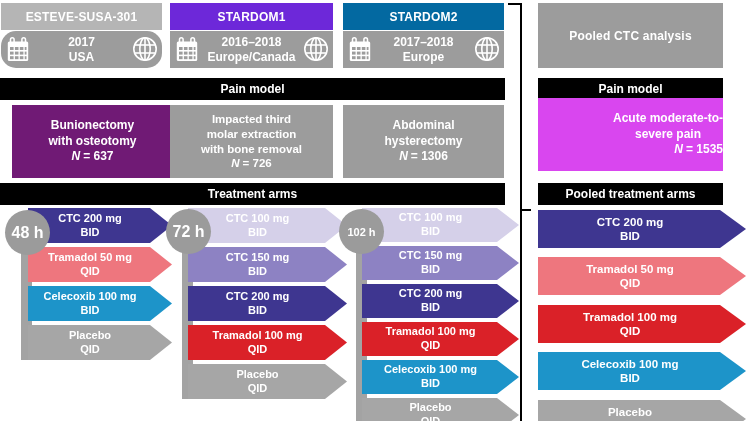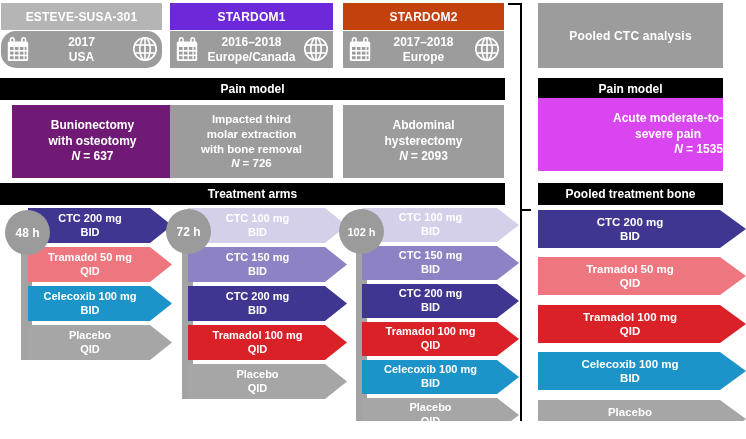--- a/index.html
+++ b/index.html
@@ -19,21 +19,21 @@
   .nline i { font-style:italic; margin-right:3px; }
 
   .arm { position:absolute; z-index:2; color:#fff; font-weight:bold; font-size:11px; line-height:1.25;
          display:flex; align-items:center; justify-content:center; text-align:center;
          padding-right:20px;
          clip-path:polygon(0 0, calc(100% - 22px) 0, 100% 50%, calc(100% - 22px) 100%, 0 100%); }
   .arm.pooled-arm { font-size:11.5px; padding-right:24px;
          clip-path:polygon(0 0, calc(100% - 26px) 0, 100% 50%, calc(100% - 26px) 100%, 0 100%); }
 
   .time-circle { position:absolute; z-index:3; width:45px; height:45px; border-radius:50%;
-                 color:#fff; font-weight:bold; font-size:12px;
+                 color:#fff; font-weight:bold; font-size:16px;
                  display:flex; align-items:center; justify-content:center; }
   .tbar { position:absolute; z-index:1; width:11px; }
 
   .bracket-part { position:absolute; background:#000; }
 
   .cal-icon { position:absolute; left:6px; top:6px; }
   .globe-icon { position:absolute; right:4px; top:5px; }
 </style>
 </head>
 <body>
@@ -105,21 +105,21 @@
       <svg width="26" height="26" viewBox="0 0 26 26" fill="none" stroke="#fff" stroke-width="1.6">
         <circle cx="13" cy="13" r="11.2"></circle>
         <ellipse cx="13" cy="13" rx="5.2" ry="11.2"></ellipse>
         <line x1="13" y1="1.8" x2="13" y2="24.2"></line>
         <line x1="2.8" y1="9" x2="23.2" y2="9"></line>
         <line x1="2.8" y1="17" x2="23.2" y2="17"></line>
       </svg>
     </span>
   </div>
 
-  <div class="box title-box" style="left: 343px; top: 3px; width: 161px; height: 27px; background: #c2410c;">
+  <div class="box title-box" style="left: 343px; top: 3px; width: 161px; height: 27px; background: #0369a1;">
     <span>STARDOM2</span>
   </div>
   <div class="box info-box" style="left: 343px; top: 31px; width: 161px; height: 37px; background: rgb(156, 156, 156);">
     <span class="cal-icon">
       <svg width="22" height="25" viewBox="0 0 22 25">
         <rect x="3.5" y="0.8" width="3.6" height="6" rx="1.8" fill="none" stroke="#fff" stroke-width="1.5"></rect>
         <rect x="14.9" y="0.8" width="3.6" height="6" rx="1.8" fill="none" stroke="#fff" stroke-width="1.5"></rect>
         <rect x="0.8" y="4.5" width="20.4" height="19.5" rx="1.5" fill="#fff"></rect>
         <rect x="3" y="10" width="3.6" height="3" fill="#9c9c9c"></rect>
           <rect x="7.9" y="10" width="3.6" height="3" fill="#9c9c9c"></rect>
@@ -162,21 +162,21 @@
   </div>
   <div class="box pain-box" style="left: 170px; top: 105px; width: 163px; height: 73px; font-size: 11.5px; background: rgb(156, 156, 156);">
     <div class="pre">Impacted third
 molar extraction
 with bone removal</div>
     <div class="nline"><i>N</i><span>= 726</span></div>
   </div>
   <div class="box pain-box" style="left: 343px; top: 105px; width: 161px; height: 73px; background: rgb(156, 156, 156);">
     <div class="pre">Abdominal
 hysterectomy</div>
-    <div class="nline"><i>N</i><span>= 2093</span></div>
+    <div class="nline"><i>N</i><span>= 1306</span></div>
   </div>
 
   <div class="tbar" style="left: 21px; top: 232px; height: 128px; background: rgb(163, 163, 163);"></div>
   <div class="tbar" style="left: 182px; top: 231px; height: 168px; background: rgb(163, 163, 163);"></div>
   <div class="tbar" style="left: 356px; top: 231px; height: 201px; background: rgb(163, 163, 163);"></div>
 
   <div class="arm" style="left: 28px; top: 208px; width: 144px; height: 35px; background: rgb(62, 54, 144);">
       <span class="pre">CTC 200 mg
 BID</span>
     </div>
@@ -259,21 +259,21 @@
   </div>
   <div class="band" style="left:538px;top:78px;width:185px;height:22px;">
     <span>Pain model</span>
   </div>
   <div class="box pain-box" style="left: 538px; top: 98px; width: 185px; height: 73px; background: #d946ef; align-items: flex-end;">
     <div class="pre">Acute moderate-to-
 severe pain</div>
     <div class="nline"><i>N</i><span>= 1535</span></div>
   </div>
   <div class="band" style="left:538px;top:183px;width:185px;height:22px;">
-    <span>Pooled treatment bone</span>
+    <span>Pooled treatment arms</span>
   </div>
 
   <div class="arm pooled-arm" style="left: 538px; top: 210px; width: 208px; height: 38px; background: rgb(62, 54, 144);">
       <span class="pre">CTC 200 mg
 BID</span>
     </div>
   <div class="arm pooled-arm" style="left: 538px; top: 257px; width: 208px; height: 38px; background: rgb(238, 118, 126);">
       <span class="pre">Tramadol 50 mg
 QID</span>
     </div>

